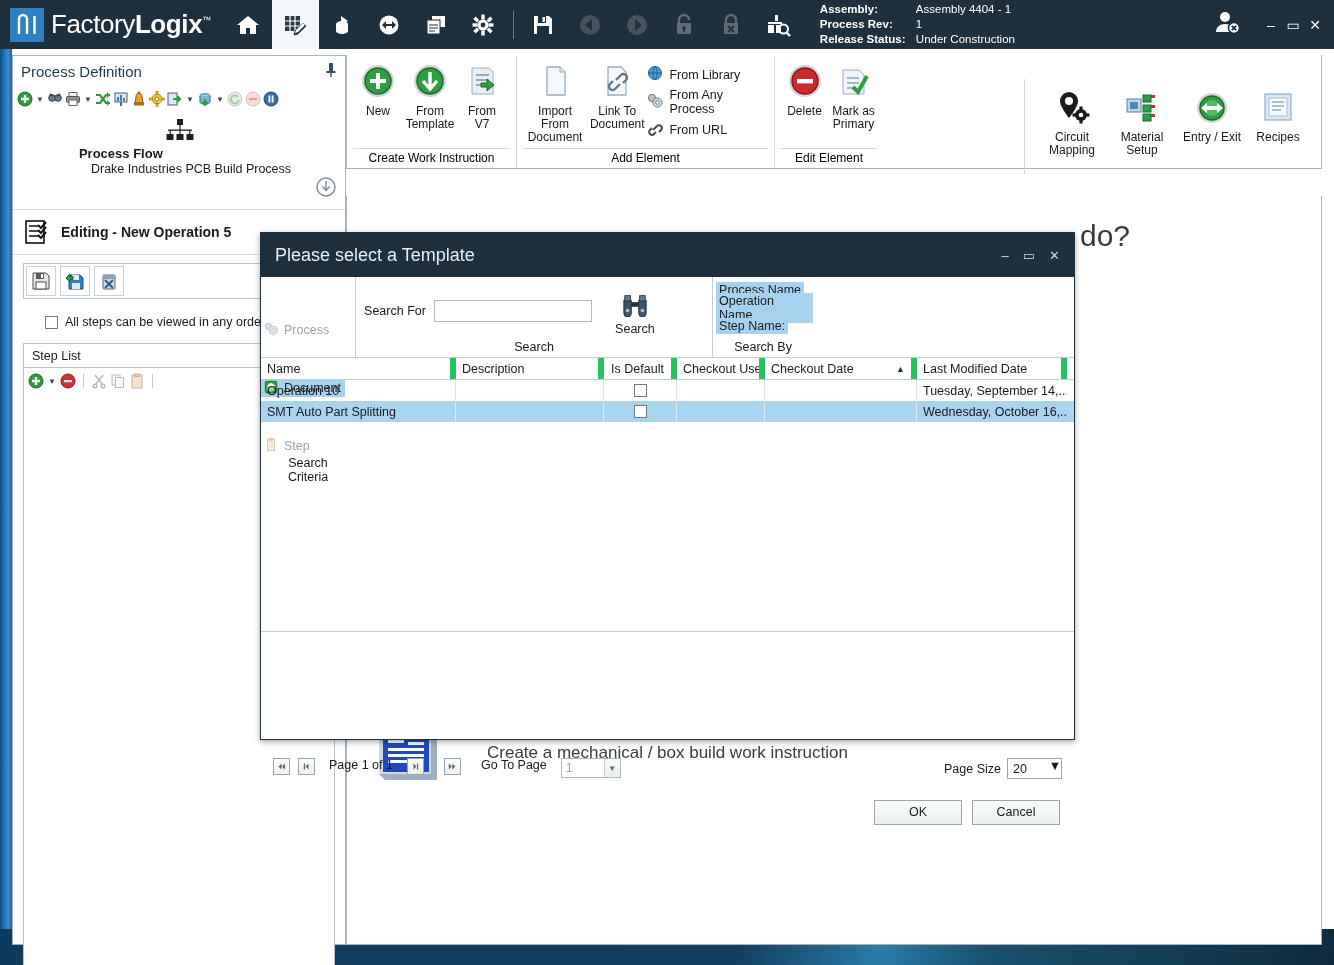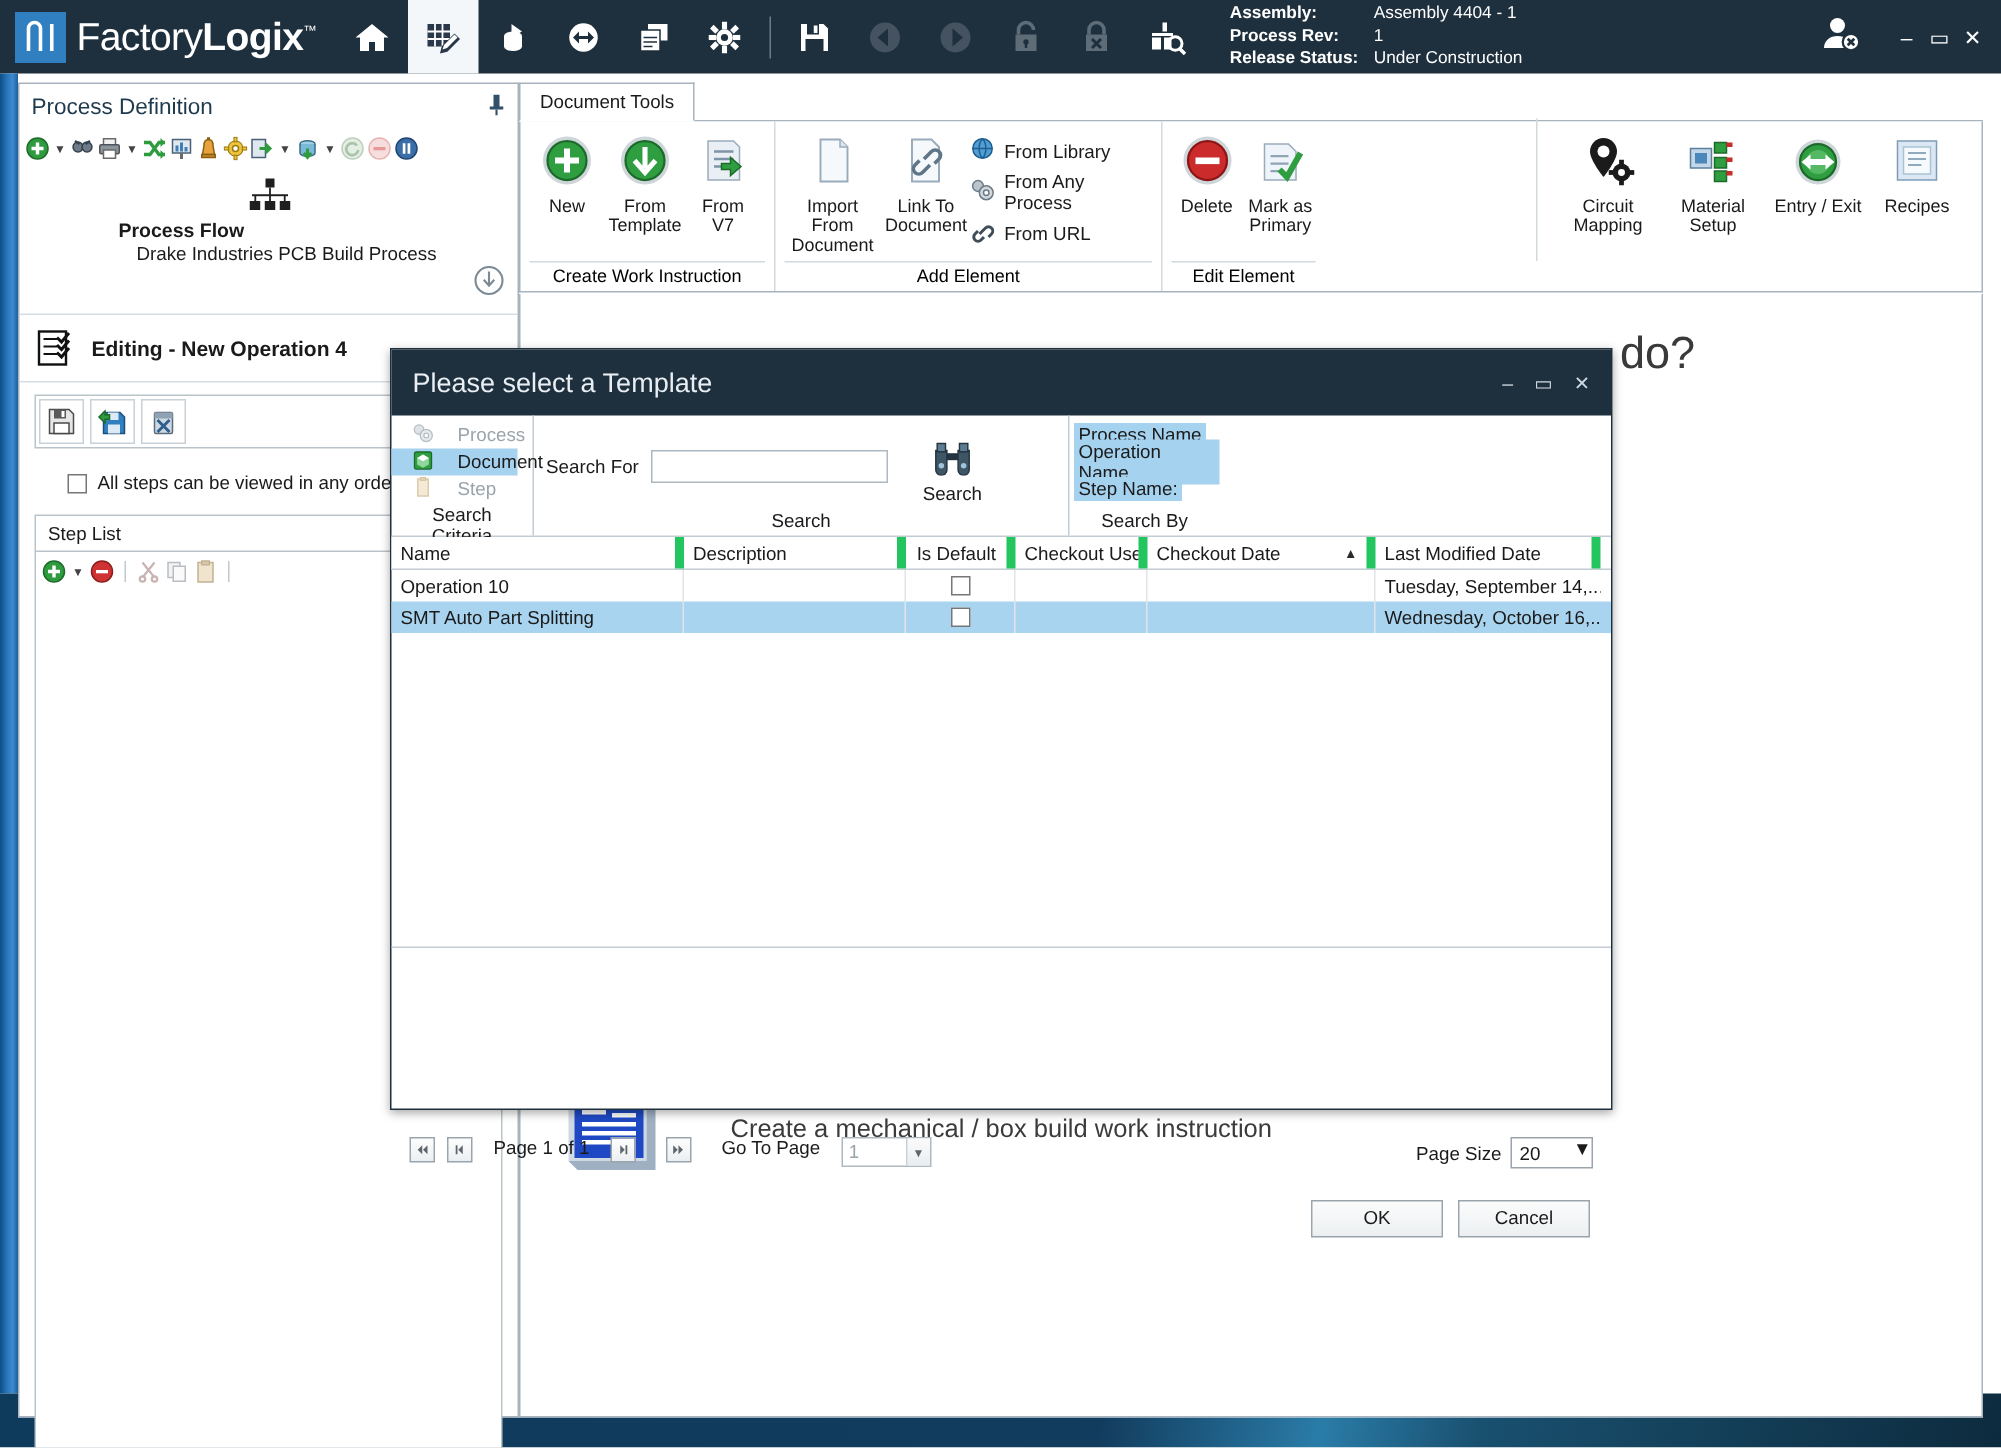--- a/index.html
+++ b/index.html
@@ -172,21 +172,21 @@
   #dlg-title .ctl{ margin-left:auto; display:flex; align-items:center; gap:14px; padding-right:14px; }
   #dlg-title .ctl span{ font-size:13px; color:#cfd9e1; }
 
   #dlg-toolstrip{
     height:81px; display:flex; border-bottom:1px solid #c3ccd3;
   }
   .tsgroup{ display:flex; flex-direction:column; justify-content:space-between;
      border-right:1px solid #c3ccd3; }
   .tsgroup .lab{ font-size:12.5px; text-align:center; padding:1px 6px 3px 6px; }
   .crit-list{ padding:4px 0 0 0; width:84px; }
-  .crit{ height:18px; display:flex; align-items:center; gap:16px; padding-left:14px; font-size:12.5px; }
+  .crit{ height:18px; display:flex; align-items:center; gap:6px; padding-left:3px; font-size:12.5px;margin-top:40px; }
   .crit.sel{ background:#a5d2ef; }
   .crit.dis{ color:#9aa4ab; }
   .searchbox{ display:flex; align-items:center; gap:8px; padding:8px 0 0 8px; }
   .searchbox .sl{ font-size:12.5px; }
   .searchbox input{
     width:158px; height:22px; border:1px solid #aeb8c0; font-size:12.5px;
     padding:0 4px; font-family:"Liberation Sans", sans-serif; background:#fff;
   }
   .searchbtn{ width:70px; display:flex; flex-direction:column; align-items:center;
     justify-content:center; gap:2px; padding-top:6px; font-size:12.5px; }
@@ -528,21 +528,21 @@
       <svg width="28" height="28" viewBox="0 0 28 28">
           <rect x="3" y="3" width="18" height="22" fill="#ffffff" stroke="#111" stroke-width="1.6"></rect>
           <g stroke="#111" stroke-width="1.4">
             <path d="M6 8h9M6 13h9M6 18h9"></path>
           </g>
           <g stroke="#111" stroke-width="2" fill="none">
             <path d="M15 7l3 3 5-6M15 12l3 3 5-6M15 17l3 3 5-6"></path>
           </g>
         </svg>
     </span>
-    <span class="t">Editing - New Operation 4</span>
+    <span class="t">Editing - New Operation 5</span>
   </div>
 
   <div id="lp-savebar">
     <span class="sqbtn">
       <svg width="20" height="20" viewBox="0 0 20 20">
           <path d="M2 2h13l3 3v13H2z" fill="#e6e6e6" stroke="#4a4a4a"></path>
           <rect x="5" y="2" width="8" height="6" fill="#5a5a5a"></rect>
           <rect x="10" y="3" width="2" height="4" fill="#fff"></rect>
           <rect x="5" y="11" width="10" height="7" fill="#fff" stroke="#4a4a4a"></rect>
         </svg>
@@ -607,23 +607,20 @@
             <rect x="5.5" y="1" width="5" height="2.5" fill="#d8c8ab" stroke="#c4b393"></rect>
           </svg>
         </span>
       <span class="vsep"></span>
     </div>
     <div class="body"></div>
   </div>
 </div>
 
 <div id="ribbon-wrap">
-  <div id="tabstrip">
-    <div class="rtab">Document Tools</div>
-  </div>
   <div id="ribbon">
 
     <div class="rgroup" style="width:170px">
       <div class="rgitems">
         <div class="rbig">
           <span><svg width="36" height="36" viewBox="0 0 36 36">
                 <circle cx="18" cy="18" r="16" fill="#cfd6da"></circle>
                 <circle cx="18" cy="18" r="13" fill="#2f9e40" stroke="#1c6b2a" stroke-width="1.5"></circle>
                 <path d="M18 10v16M10 18h16" stroke="#fff" stroke-width="4"></path>
               </svg></span>

